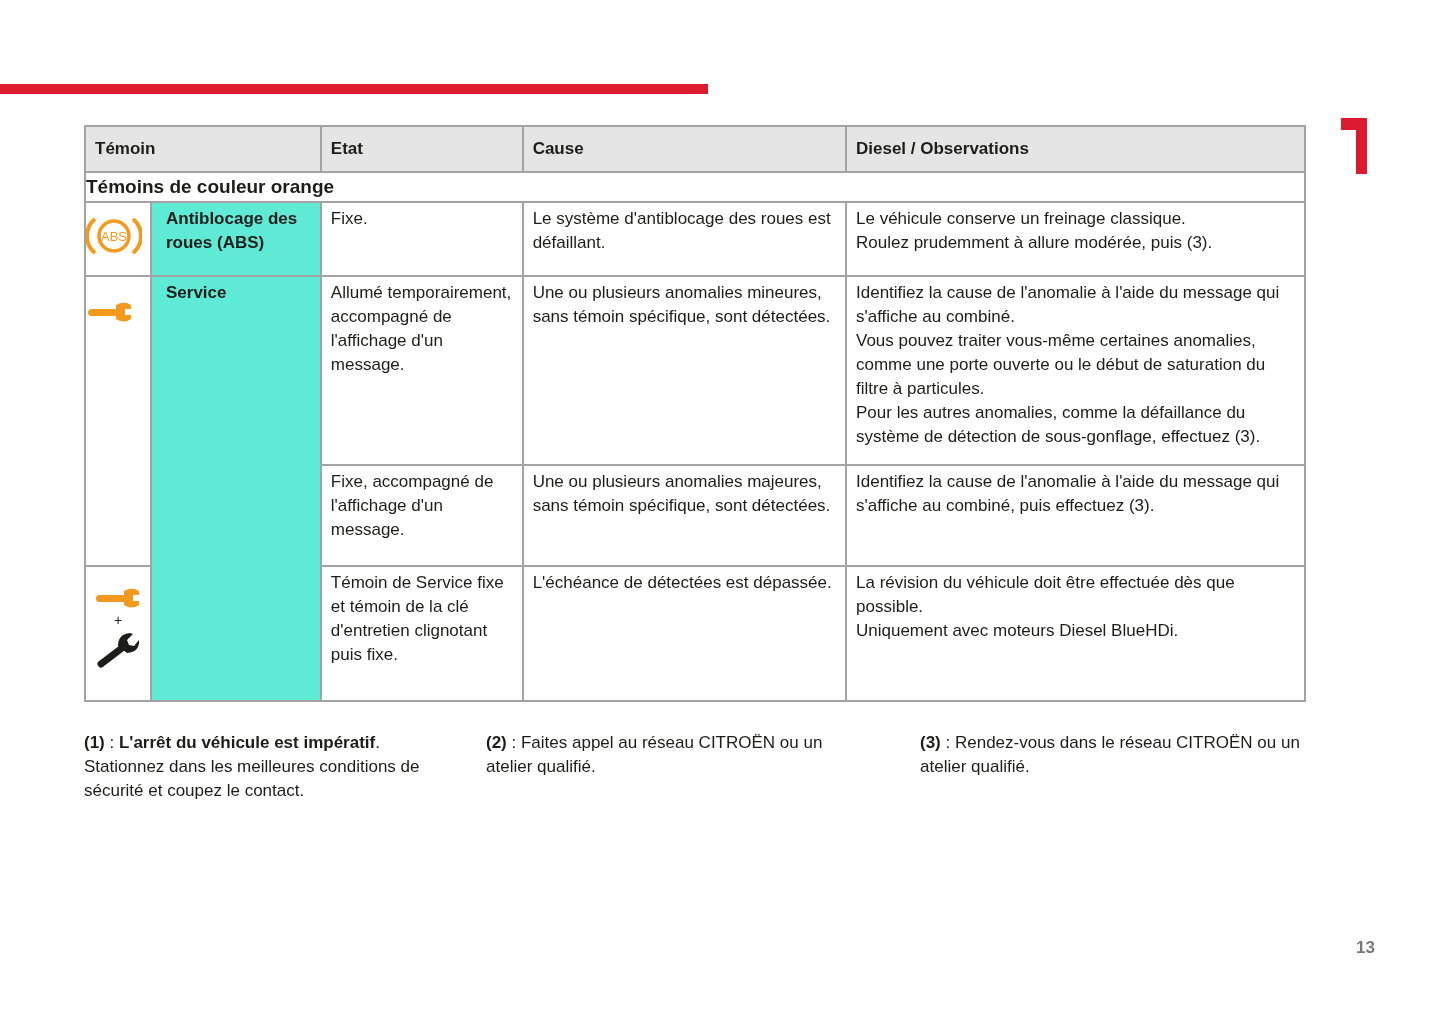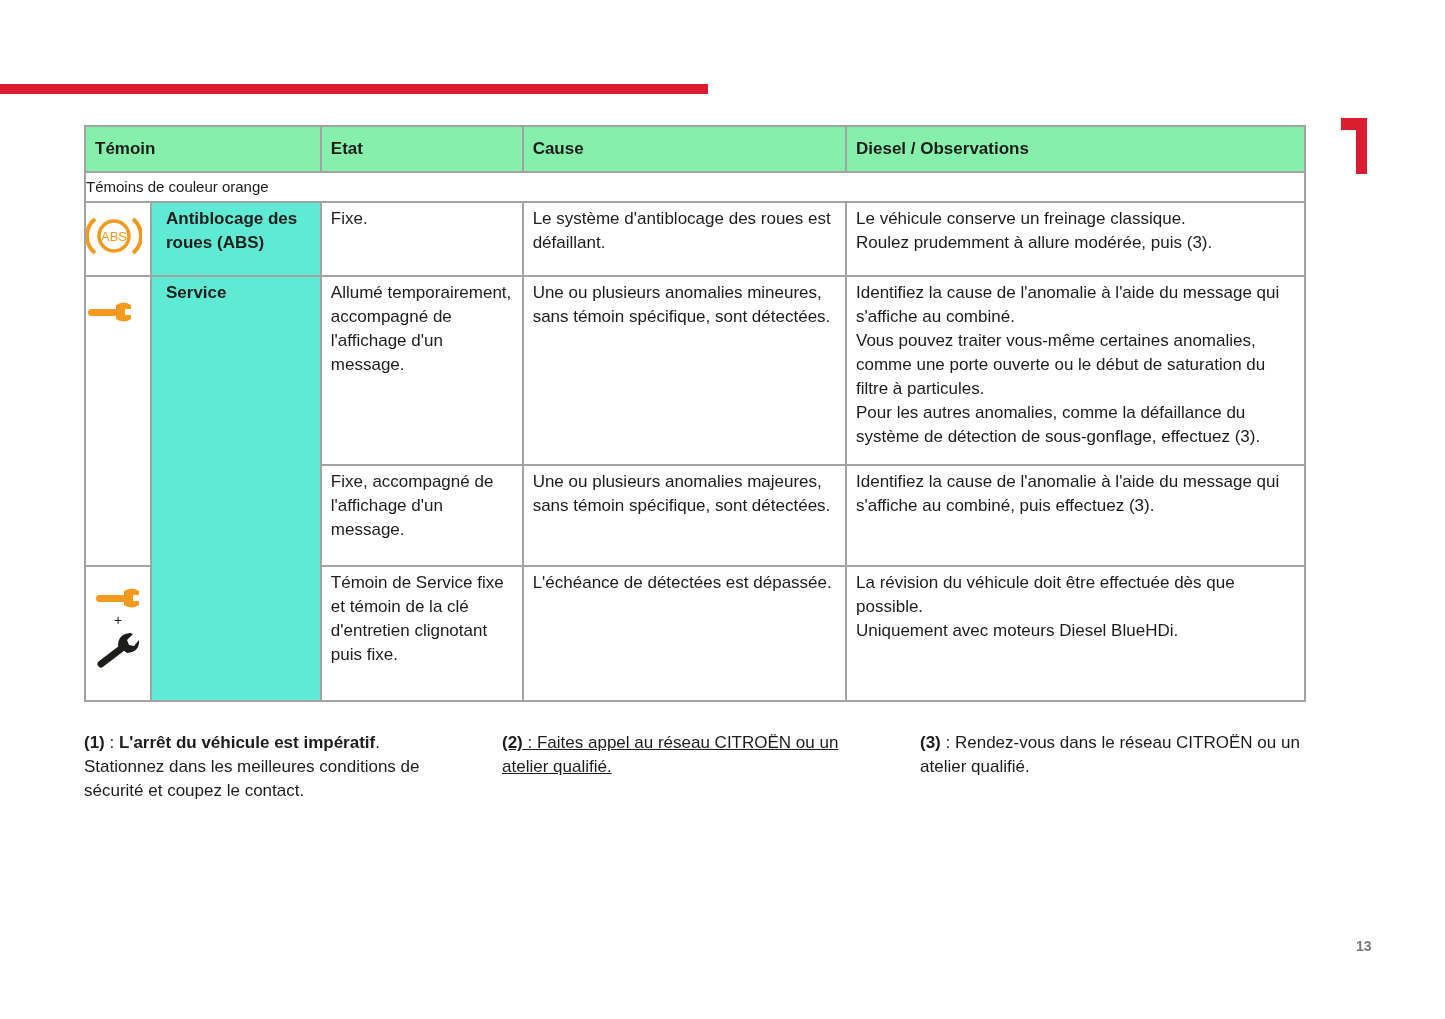--- a/index.html
+++ b/index.html
@@ -3,34 +3,34 @@
 <meta charset="utf-8">
 <style>
   html, body { margin: 0; padding: 0; background: #ffffff; }
   body {
     width: 1445px; height: 1019px; position: relative; overflow: hidden;
     font-family: "Liberation Sans", sans-serif; color: #1d1d1b;
   }
   .redbar { position: absolute; left: 0; top: 84px; width: 708px; height: 10px; background: #dc1c2e; }
   .section-title { position: absolute; right: 141px; top: 82px; font-size: 18px; color: #0369a1; letter-spacing: 0.2px; margin-top: 42px; }
   .chapter-num { position: absolute; left: 1339px; top: 118px; width: 28px; height: 56px; }
-  .page-num { position: absolute; left: 1356px; top: 938px; font-size: 14px; font-weight: bold; color: #7a7a7a; }
+  .page-num { position: absolute; left: 1356px; top: 938px; font-size: 17px; font-weight: bold; color: #7a7a7a; }
 
   table.main {
     position: absolute; left: 84px; top: 125px; width: 1222px;
     border-collapse: collapse; font-size: 17px; line-height: 24px;
   }
   table.main td, table.main th {
     border: 2px solid #a3a3a3; vertical-align: top; padding: 0; text-align: left;
   }
   table.main th {
-    background: #86efac; font-weight: bold; height: 44px; vertical-align: middle;
+    background: #e5e5e5; font-weight: bold; height: 44px; vertical-align: middle;
     padding-left: 9px; font-size: 17px;
   }
-  .group-row td { padding: 6px 9px 4px; font-size: 15px; font-weight: normal; height: 28px; line-height: 28px; }
+  .group-row td { padding: 6px 9px 4px; font-size: 19px; font-weight: bold; height: 28px; line-height: 28px; }
   .icon-cell { width: 62px; text-align: center; margin-left: 7px; }
   .name-cell { background: #5eead4; font-weight: bold; padding: 4px 14px !important; }
   .txt { padding: 4px 9px 0 !important; }
   .icon-wrap { display: flex; flex-direction: column; align-items: center; }
   .plus { font-size: 14px; line-height: 14px; margin: 4px 0; color: #1d1d1b; }
 
   .footnotes { position: absolute; top: 731px; left: 84px; width: 1222px; font-size: 17px; line-height: 24px; }
   .fn { position: absolute; top: 0; }
   .fn b { font-weight: bold; }
 </style>
@@ -126,21 +126,21 @@
       <div>Uniquement avec moteurs Diesel BlueHDi.</div>
     </td>
   </tr>
 </tbody>
   </table>
 
 <div class="footnotes">
   <div class="fn" style="left:0; width:380px;">
     <b>(1)</b><span> : </span><b>L'arrêt du véhicule est impératif</b><span>. Stationnez dans les meilleures conditions de sécurité et coupez le contact.</span>
   </div>
-  <div class="fn" style="left:418px; width:370px;text-decoration:underline;">
+  <div class="fn" style="left:402px; width:370px;">
     <b>(2)</b><span> : </span><span>Faites appel au réseau CITROËN ou un atelier qualifié.</span>
   </div>
   <div class="fn" style="left:836px; width:390px;">
     <b>(3)</b><span> : </span><span>Rendez-vous dans le réseau CITROËN ou un atelier qualifié.</span>
   </div>
 </div>
 
 <div class="page-num">13</div>
 
 </body></html>

